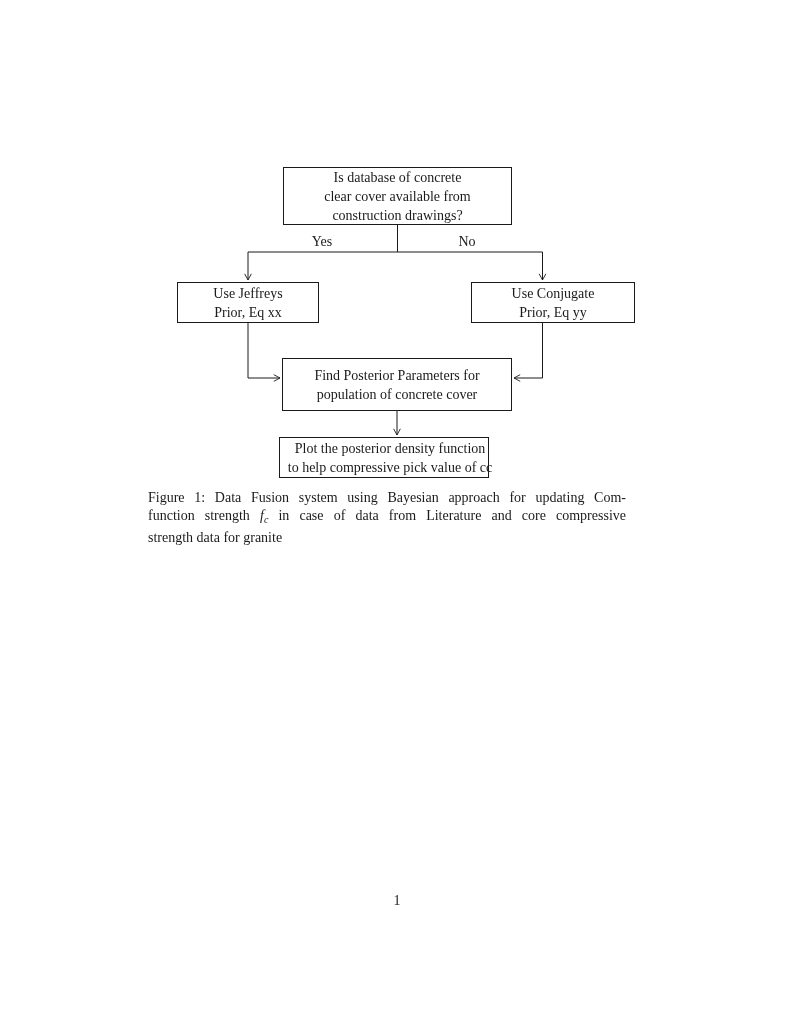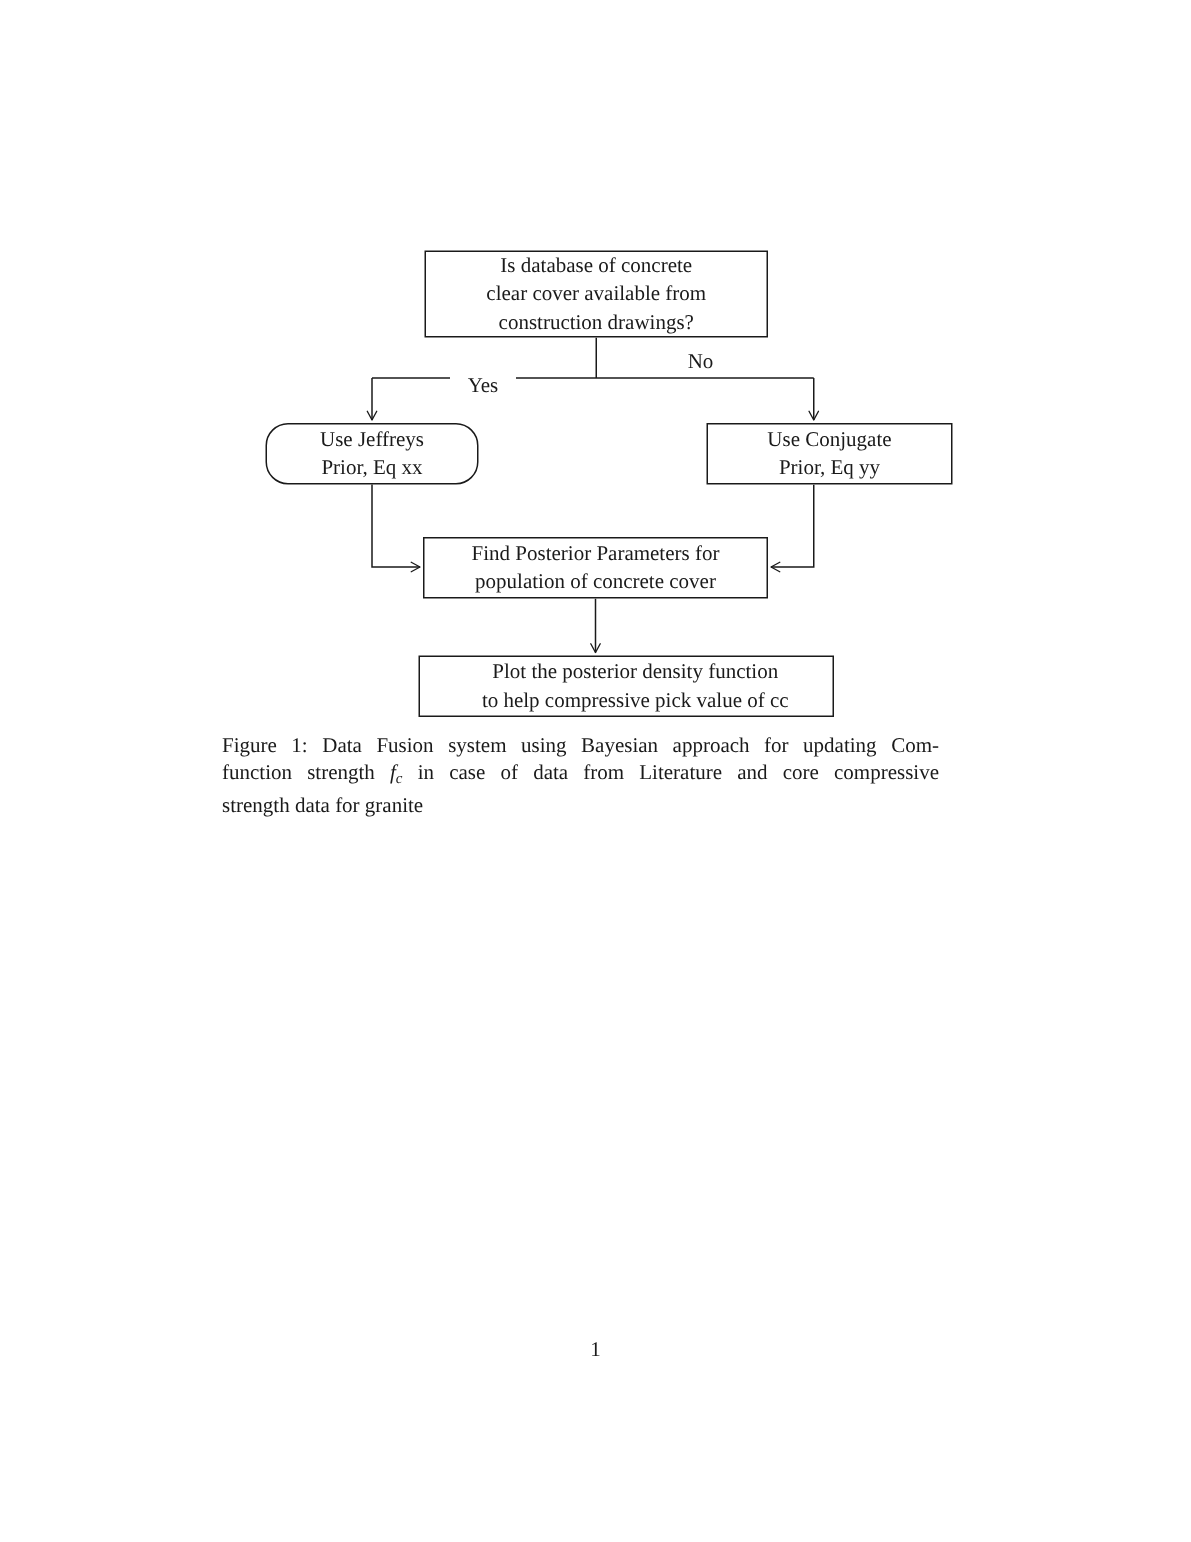--- a/index.html
+++ b/index.html
@@ -31,33 +31,33 @@
     display: flex;
     flex-direction: column;
     justify-content: center;
     align-items: center;
     text-align: center;
     font-size: 14px;
     line-height: 19px;
   }
   .node span { display: block; white-space: nowrap; }
   #node-start     { left: 283px; top: 167px; width: 229px; height: 58px; }
-  #node-jeffreys  { left: 177px; top: 282px; width: 142px; height: 41px; border-radius: 15px; }
+  #node-jeffreys  { left: 177px; top: 282px; width: 142px; height: 41px; }
   #node-conjugate { left: 471px; top: 282px; width: 164px; height: 41px; }
-  #node-posterior { left: 282px; top: 358px; width: 230px; height: 41px; }
-  #node-plot      { left: 279px; top: 437px; width: 277px; height: 41px; padding-left: 12px; }
+  #node-posterior { left: 282px; top: 358px; width: 230px; height: 53px; }
+  #node-plot      { left: 279px; top: 437px; width: 210px; height: 41px; padding-left: 12px; }
   .edge-label {
     position: absolute;
     width: 44px;
     text-align: center;
     font-size: 14px;
     line-height: 18px;
     background: #ffffff;
   }
-  #label-yes { left: 300px; top: 233px; margin-top: 16px; }
+  #label-yes { left: 300px; top: 233px; }
   #label-no  { left: 445px; top: 233px; }
   .caption {
     position: absolute;
     left: 148px;
     top: 489px;
     width: 478px;
     margin: 0;
     font-size: 14px;
     line-height: 18px;
   }

